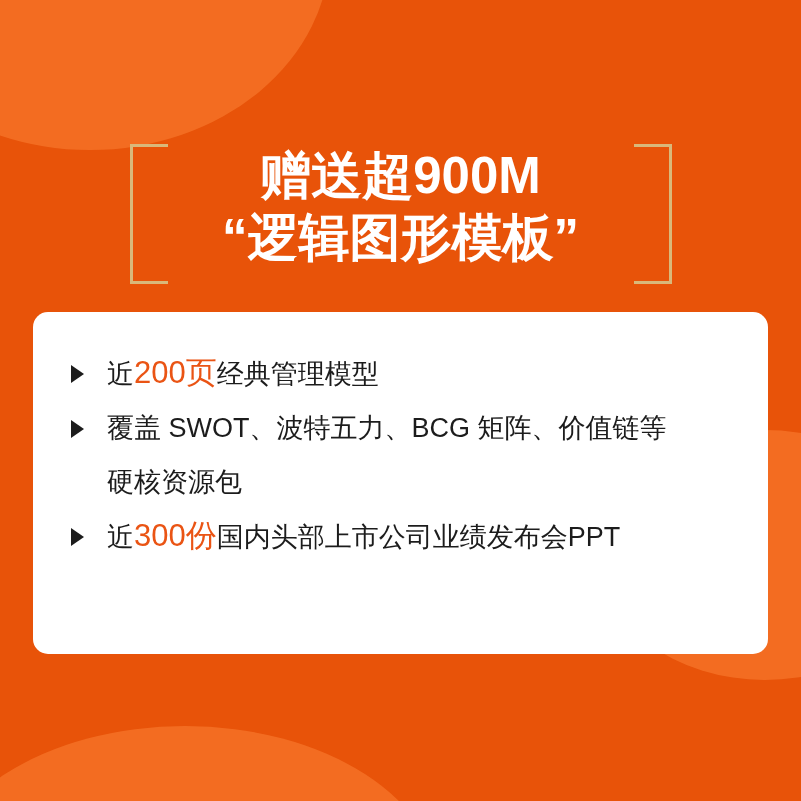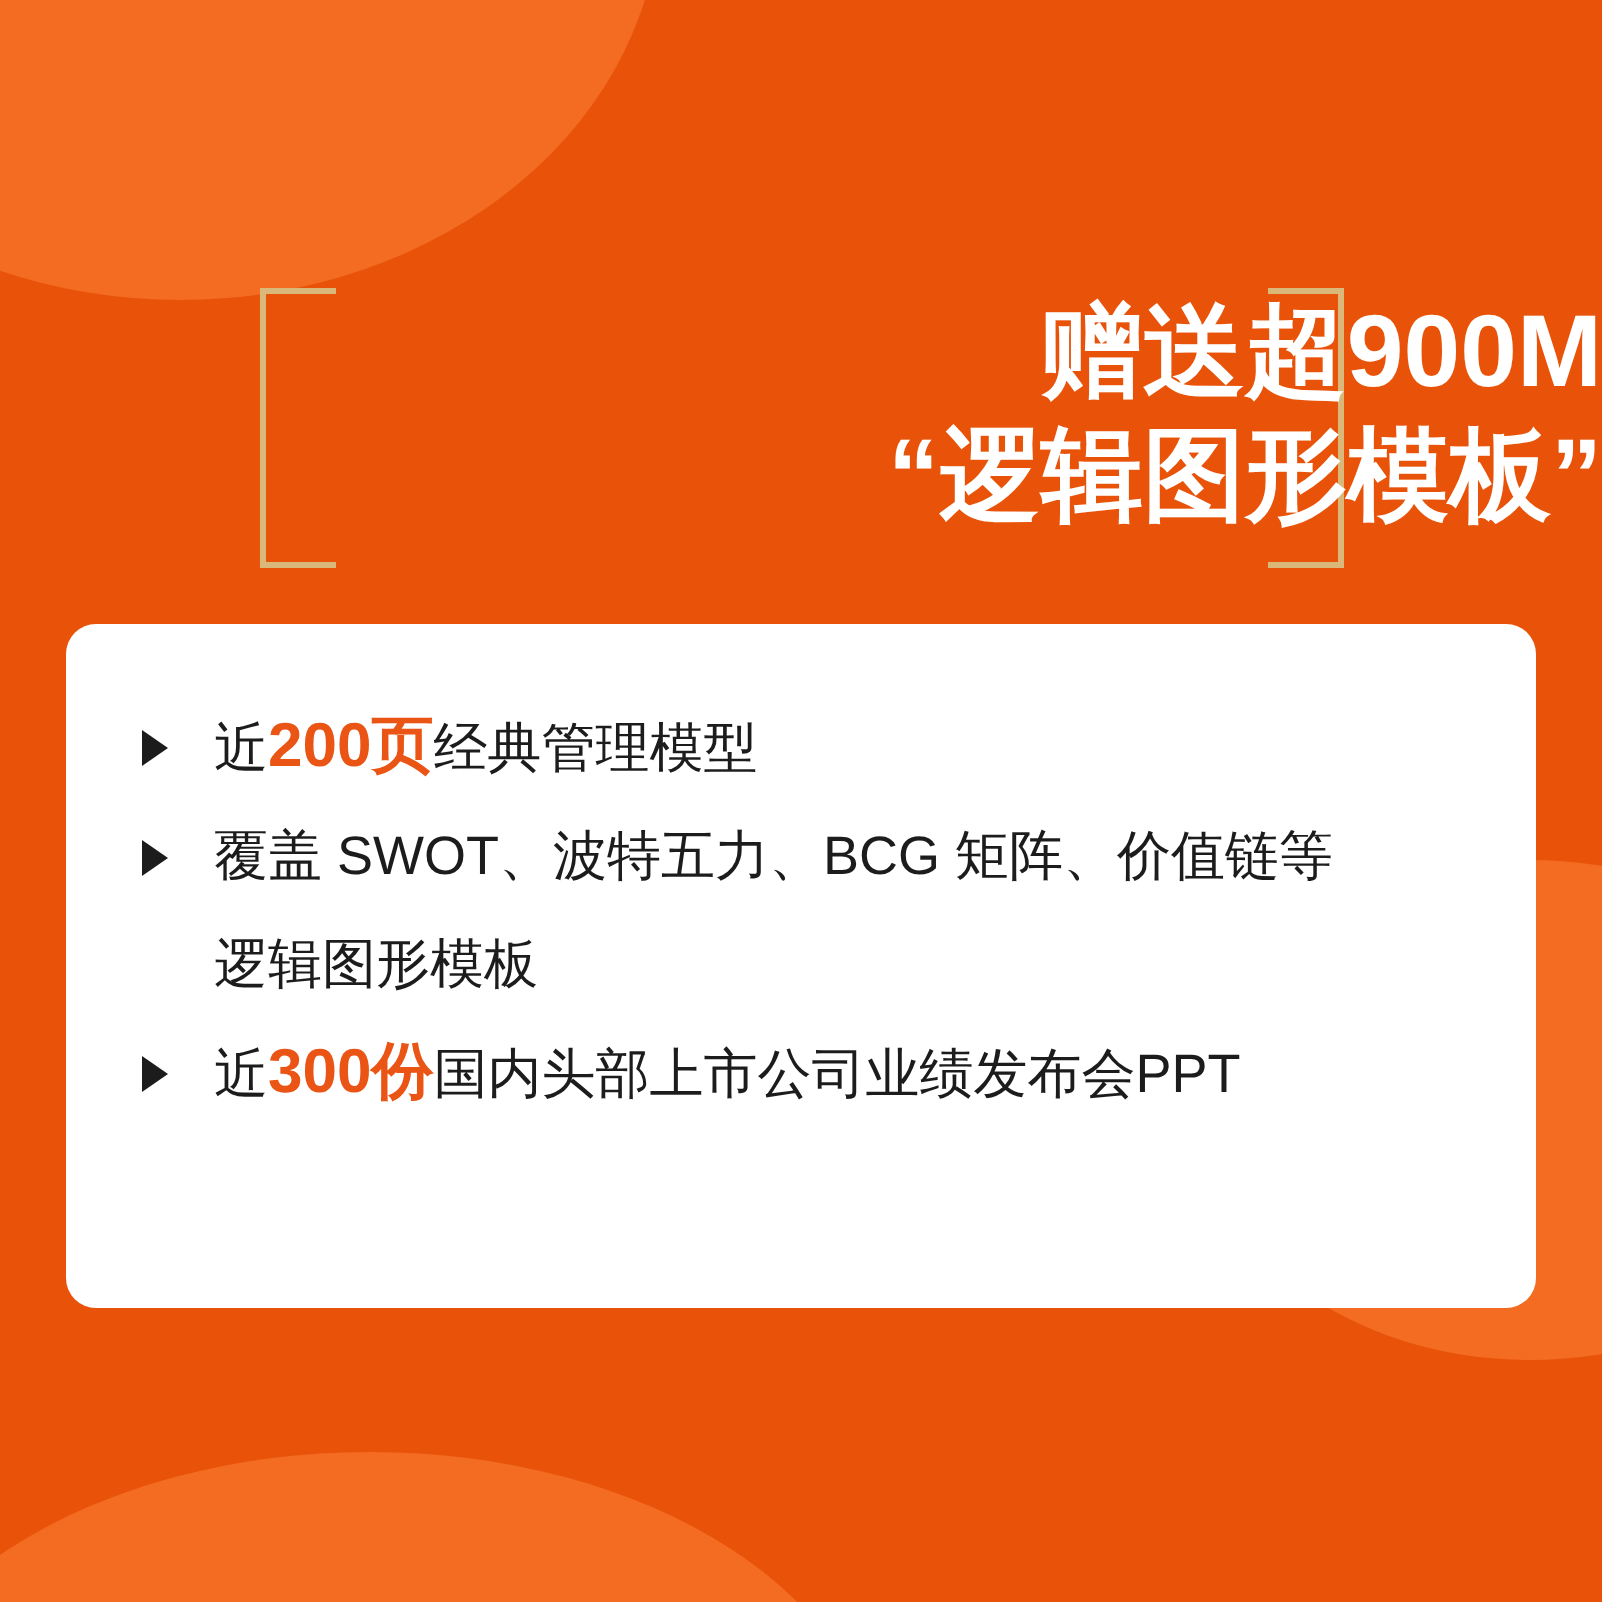--- a/index.html
+++ b/index.html
@@ -72,21 +72,21 @@
   .bracket-right {
     left: 634px;
     border-right: 3px solid #d9b87a;
   }
 
   .headline {
     position: absolute;
     left: 0;
     top: 0;
     width: 801px;
-    text-align: right;
+    text-align: center;
     color: #ffffff;
     font-weight: bold;
     font-size: 51px;
     line-height: 62px;
     letter-spacing: 0px;
     padding-top: 15px;
     box-sizing: border-box;
   }
   .headline-line {
     display: block;
@@ -131,21 +131,21 @@
     top: 19px;
     width: 0;
     height: 0;
     border-top: 9px solid transparent;
     border-bottom: 9px solid transparent;
     border-left: 13px solid #1c1c1c;
   }
 
   .hl {
     color: #ea5414;
-    font-weight: bold;
+    font-weight: normal;
     font-size: 31px;
   }
 </style>
 </head>
 <body>
 
 <div id="poster">
 
   <div class="blob blob-topleft"></div>
   <div class="blob blob-bottomleft"></div>
@@ -164,21 +164,21 @@
     <ul class="bullet-list">
 
       <li class="bullet-item">
         <span class="bullet-marker"></span>
         <span>近</span><span class="hl">200页</span><span>经典管理模型</span>
       </li>
 
       <li class="bullet-item wrapped">
         <span class="bullet-marker"></span>
         <span>覆盖 SWOT、波特五力、BCG 矩阵、价值链等</span><br>
-        <span>逻辑图形模板</span>
+        <span>硬核资源包</span>
       </li>
 
       <li class="bullet-item">
         <span class="bullet-marker"></span>
         <span>近</span><span class="hl">300份</span><span>国内头部上市公司业绩发布会PPT</span>
       </li>
 
 
     </ul>
   </div>

